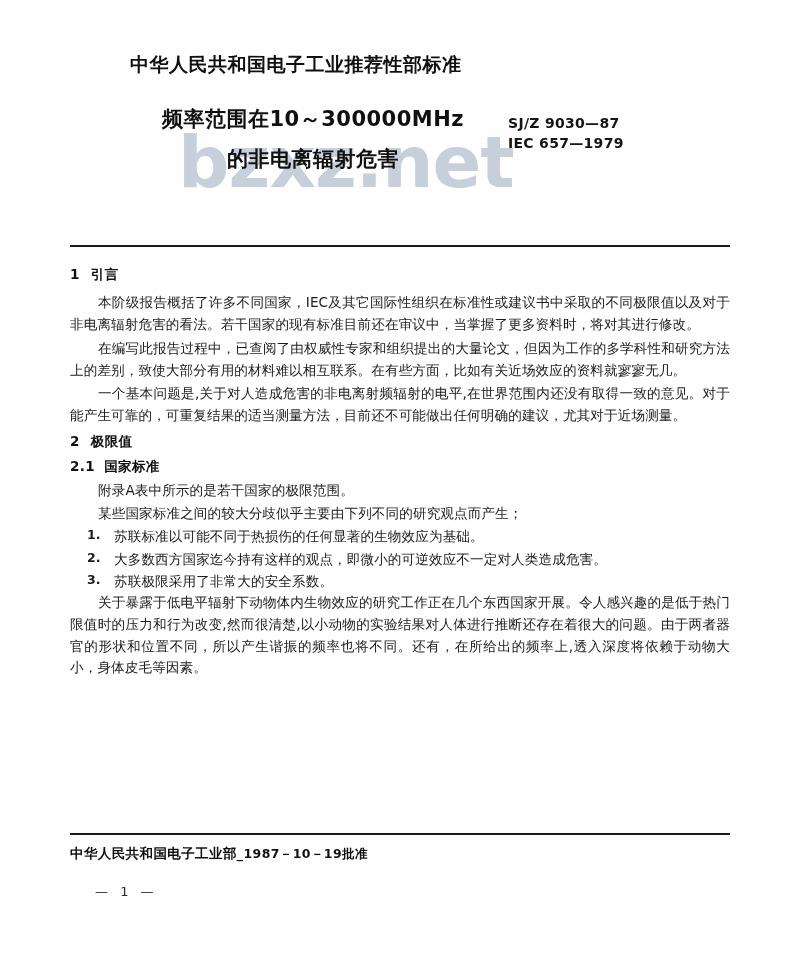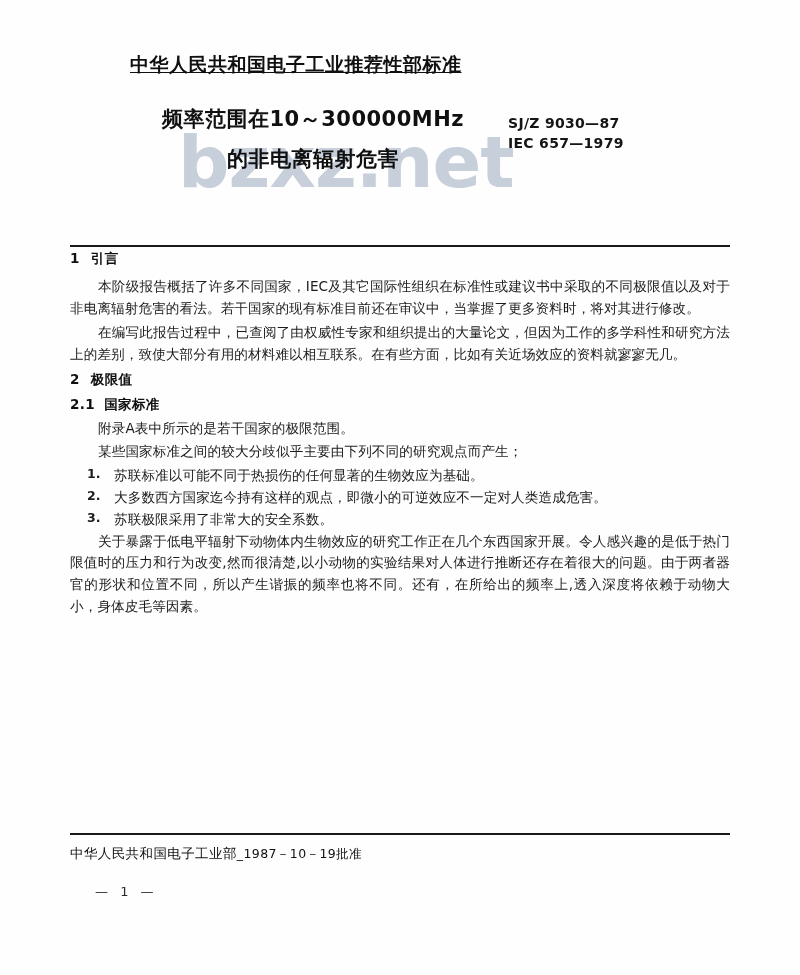--- a/index.html
+++ b/index.html
@@ -42,21 +42,20 @@
   
   .org-line {
     position: absolute;
     left: 130px;
     top: 52px;
     font-size: 19px;
     font-weight: 700;
     letter-spacing: .5px;
     color: #101010;
     z-index: 4;
-    text-decoration: underline;
   }
 
   .title-block {
     position: absolute;
     left: 148px;
     top: 108px;
     width: 330px;
     z-index: 4;
   }
   .title-line {
@@ -109,21 +108,21 @@
     background: #1a1a1a;
     z-index: 2;
   }
   .rule.top { top: 245px; }
   .rule.bottom { top: 833px; }
 
   
   .body {
     position: absolute;
     left: 70px;
-    top: 244px;
+    top: 260px;
     width: 660px;
     z-index: 2;
   }
 
   .h1, .h2 {
     font-size: 13.5px;
     font-weight: 700;
     color: #101010;
     letter-spacing: .4px;
   }
@@ -168,21 +167,21 @@
     font-weight: 700;
     font-size: 12.5px;
   }
 
   
   .footer-approval {
     position: absolute;
     left: 70px;
     top: 845px;
     font-size: 13.5px;
-    font-weight: 400;
+    font-weight: 700;
     letter-spacing: .4px;
     color: #101010;
     z-index: 4;
   }
   .footer-approval .date {
     font-family: "DejaVu Sans", sans-serif;
     font-size: 12.5px;
   }
 
   .page-number {
@@ -221,20 +220,21 @@
   <div class="rule top"></div>
 
   <div class="body">
 
     <div class="h1">
       <span class="num">1</span><span>引言</span>
     </div>
 
     <p class="para">本阶级报告概括了许多不同国家，IEC及其它国际性组织在标准性或建议书中采取的不同极限值以及对于非电离辐射危害的看法。若干国家的现有标准目前还在审议中，当掌握了更多资料时，将对其进行修改。</p>
     <p class="para">在编写此报告过程中，已查阅了由权威性专家和组织提出的大量论文，但因为工作的多学科性和研究方法上的差别，致使大部分有用的材料难以相互联系。在有些方面，比如有关近场效应的资料就寥寥无几。</p>
+    <p class="para">一个基本问题是,关于对人造成危害的非电离射频辐射的电平,在世界范围内还没有取得一致的意见。对于能产生可靠的，可重复结果的适当测量方法，目前还不可能做出任何明确的建议，尤其对于近场测量。</p>
 
     <div class="h1">
       <span class="num">2</span><span>极限值</span>
     </div>
 
     <div class="h2">
       <span class="num">2.1</span><span>国家标准</span>
     </div>
 
 

